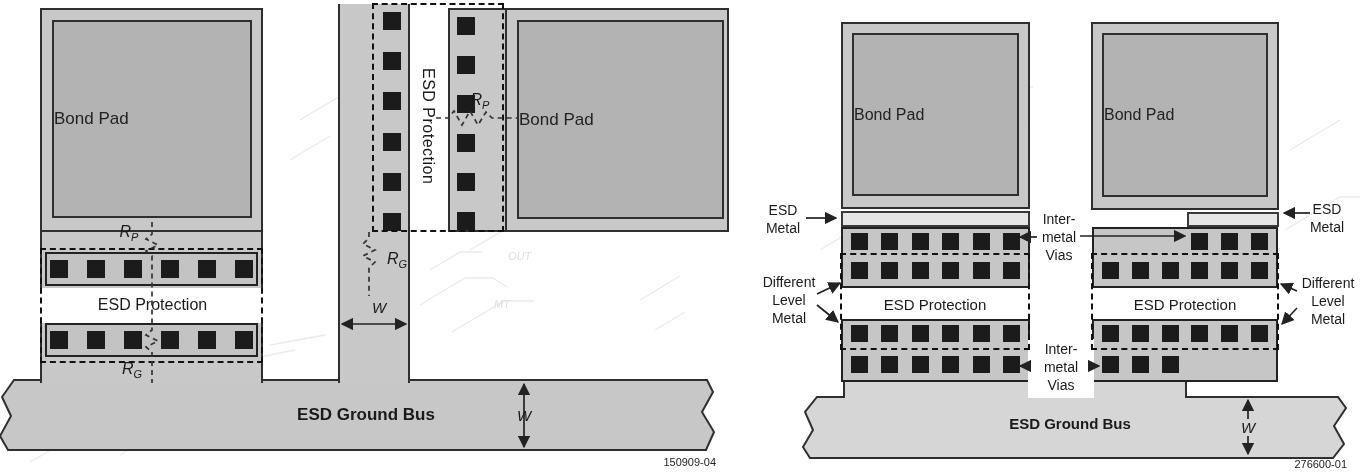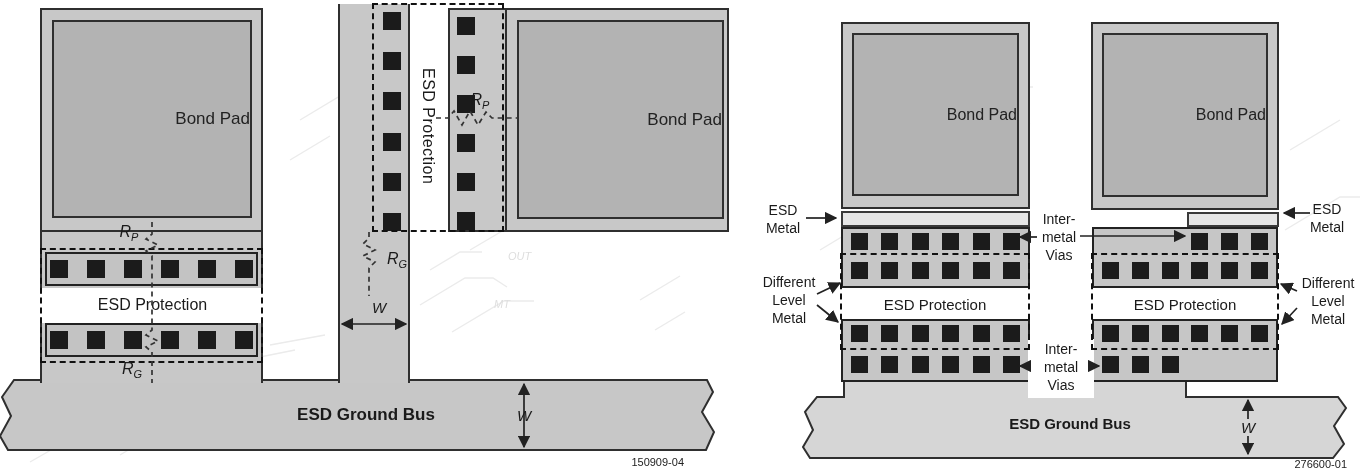--- a/index.html
+++ b/index.html
@@ -9,21 +9,21 @@
           --bus-left:#c7c7c7;--bus-right:#d6d6d6;--band:#e6e6e6;--outline:#2f2f2f;}
   .fig{position:absolute;top:0;height:473px;}
   #fig-left{left:0;width:745px;}
   #fig-right{left:760px;width:601px;}
   .abs-svg{position:absolute;left:0;top:0;pointer-events:none;}
   .z0{z-index:0}.z1{z-index:1}.z2{z-index:2}.z3{z-index:3}.z4{z-index:4}
   .z5{z-index:5}.z6{z-index:6}.z7{z-index:7}.z8{z-index:8}
   .rect{position:absolute;box-sizing:border-box;}
   .pad{background:var(--pad-outer);border:2px solid var(--outline);}
   .pad-inner{background:var(--pad-inner);border:2px solid var(--outline);
-             display:flex;align-items:center;justify-content:flex-end;font-size:17px;color:#222;}
+             display:flex;align-items:center;justify-content:flex-start;font-size:17px;color:#222;}
   .gray-side{background:var(--pad-outer);border-left:2px solid var(--outline);border-right:2px solid var(--outline);}
   .bar{background:#c3c3c3;border:2px solid #222;}
   .block{background:var(--block);border:2px solid #222;}
   .band{background:var(--band);border:2px solid #3a3a3a;}
   .dashed{border:2px dashed #111;background:transparent;}
   .via{background:var(--via);display:block;}
   .sq18 .via{width:18px;height:18px;}
   .sq17 .via{width:17px;height:17px;}
   .vrow{position:absolute;display:flex;align-items:center;box-sizing:border-box;}
   .vrow.full{justify-content:space-between;}
@@ -168,21 +168,21 @@
       <span class="it">R</span><sub>P</sub>
     </div>
     <div class="lbl rlbl z8" style="left:374px;top:250px;width:46px;">
       <span class="it">R</span><sub>G</sub>
     </div>
     <div class="lbl wlbl z8" style="left:357px;top:299px;width:44px;">W</div>
     <div class="lbl wlbl z8" style="left:502px;top:407px;width:44px;">W</div>
 
     <div class="lbl gnd z8" style="left:238px;top:405px;width:256px;">ESD Ground Bus</div>
 
-    <div class="lbl fignum z8" style="left:556px;top:456px;width:128px;text-align:right;">150909-04</div>
+    <div class="lbl fignum z8" style="left:588px;top:456px;width:128px;text-align:right;">150909-04</div>
   </div>
 
   <div class="fig" id="fig-right">
 
     <svg class="abs-svg z1" width="601" height="473" viewBox="0 0 601 473">
       <polygon points="57,397 578,397 586,408 574,426 584,444 573,458 50,458 43,447 53,430 45,412" fill="var(--bus-right)" stroke="var(--outline)" stroke-width="2"></polygon>
     </svg>
 
     <div class="rect z2" style="left:83px;top:381px;width:344px;height:17px;background:var(--bus-right);
          border-left:2px solid var(--outline);border-right:2px solid var(--outline);"></div>

